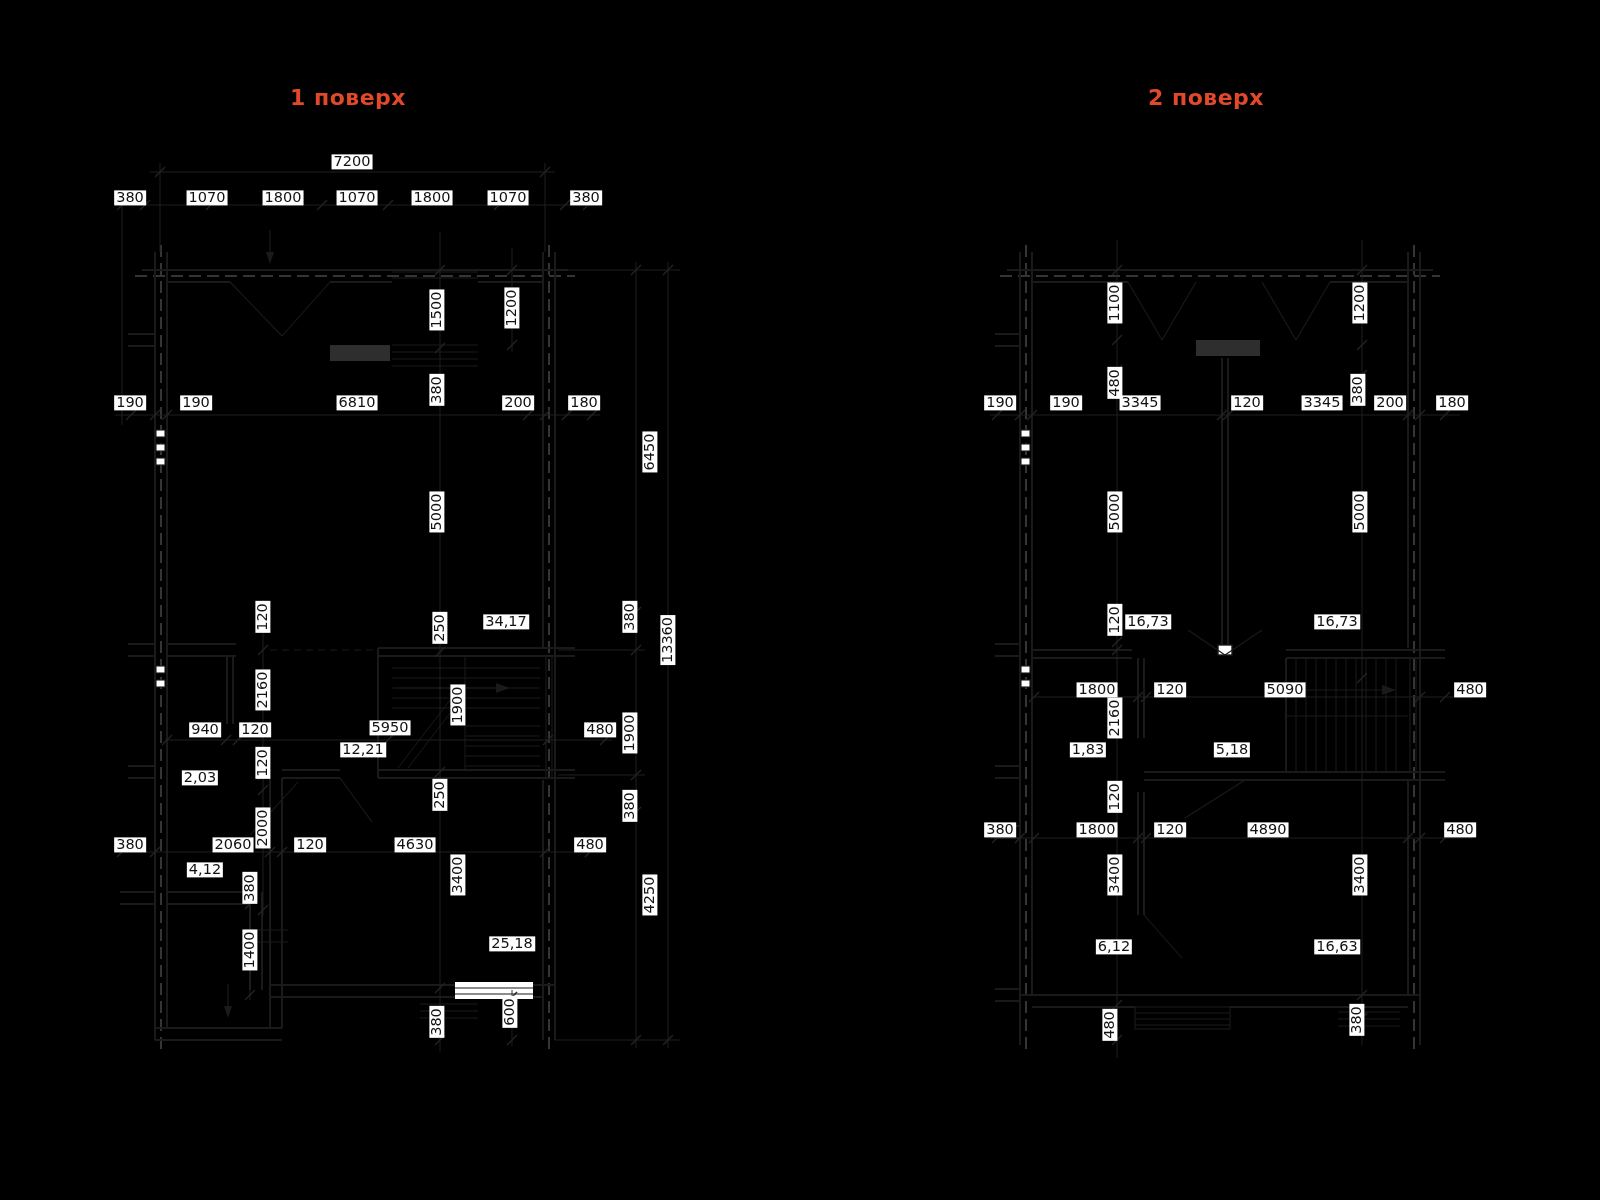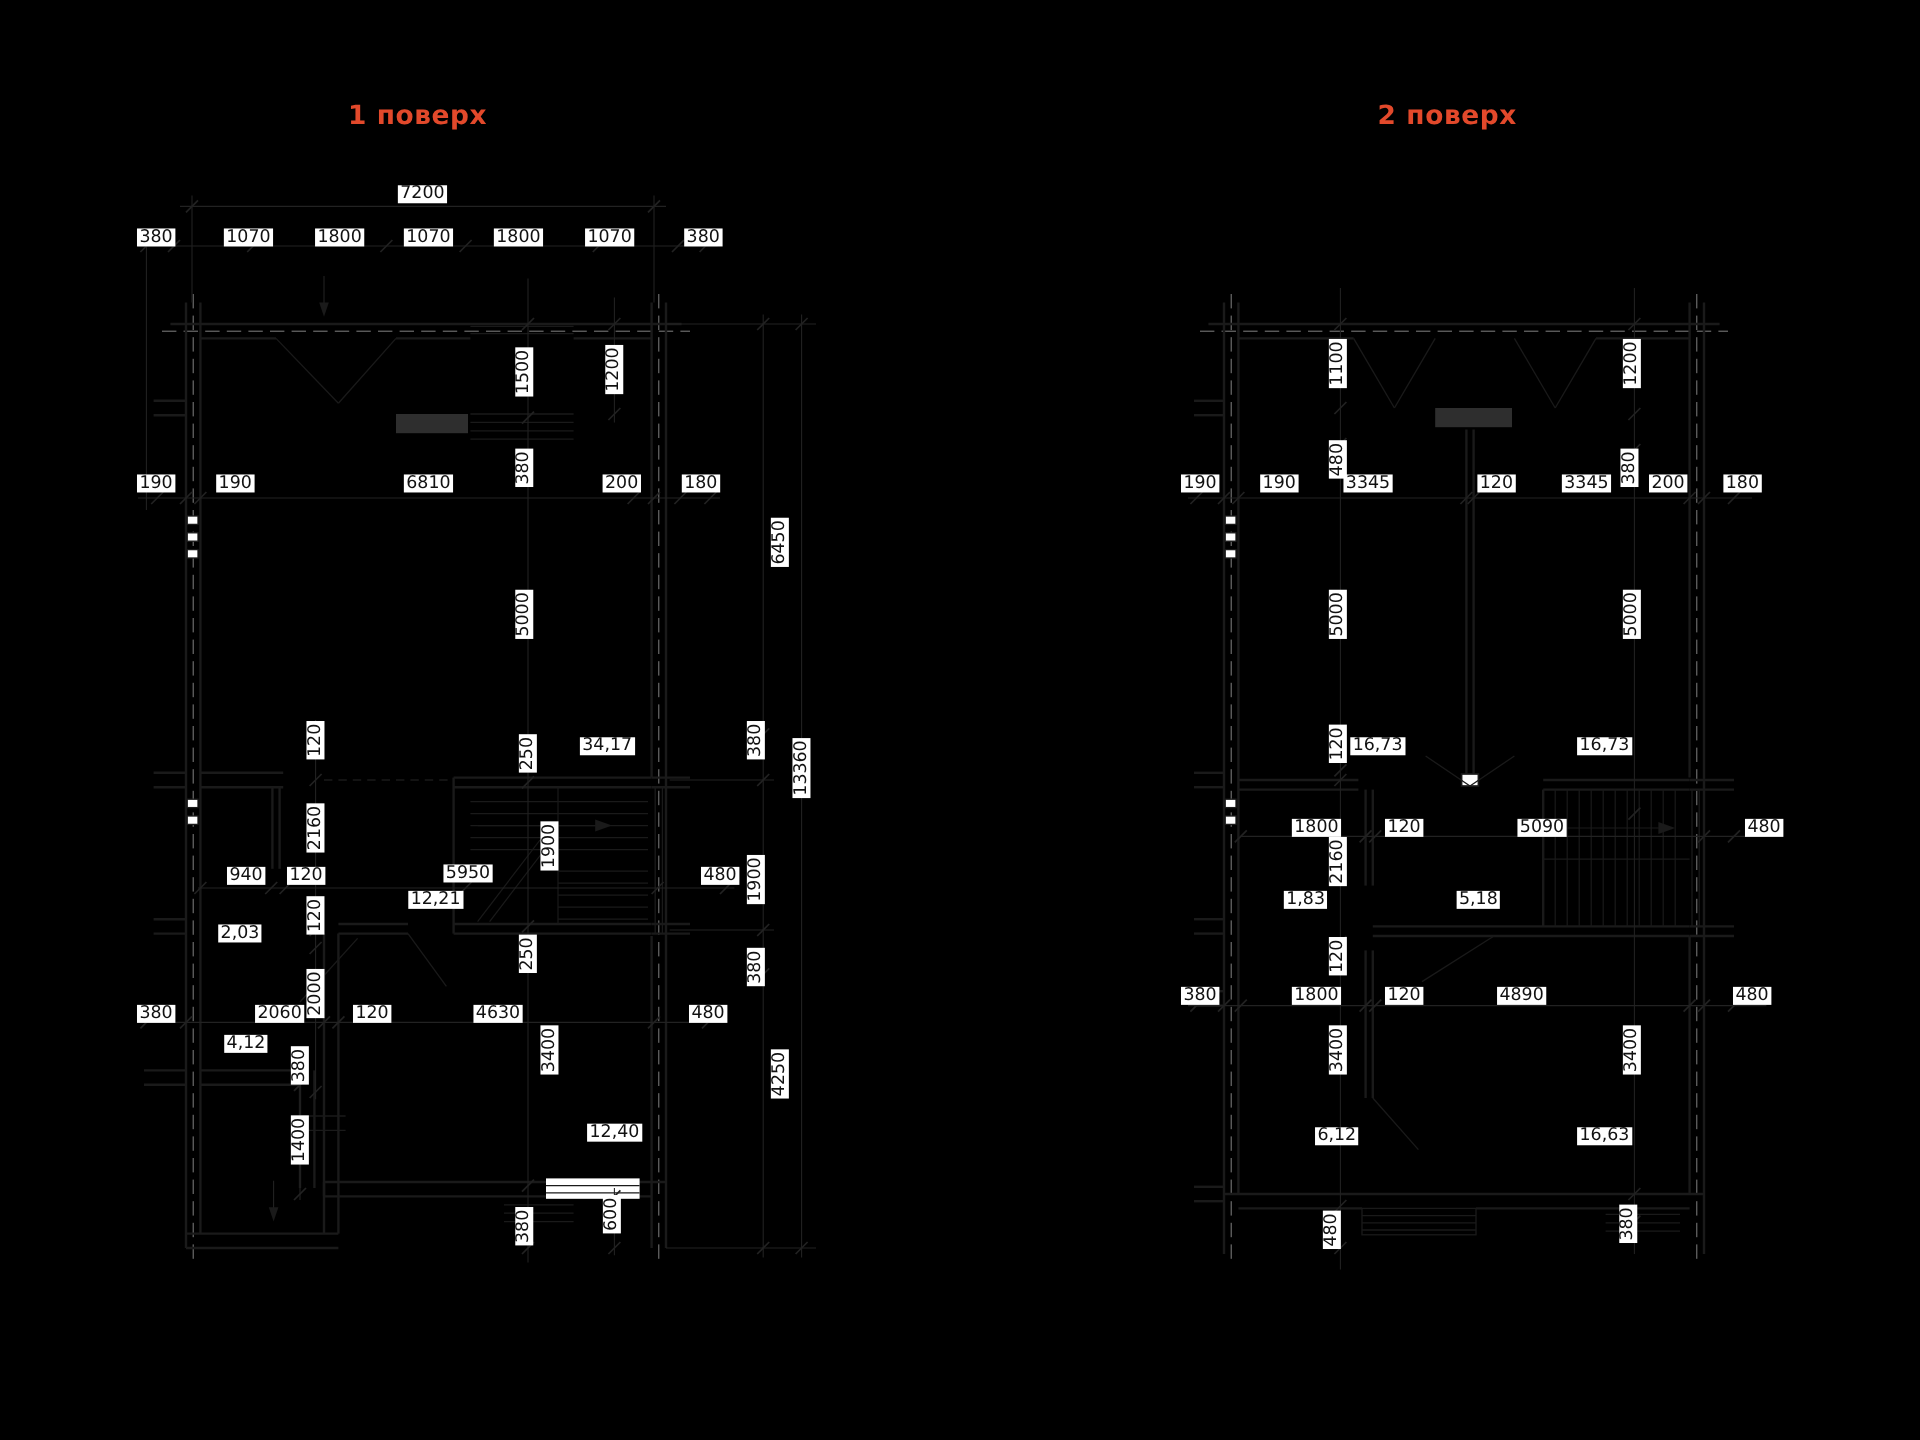--- a/index.html
+++ b/index.html
@@ -400,21 +400,21 @@
       <span class="lbl" style="left: 590px; top: 845px;">480</span>
       <span class="lbl rot" style="left: 458px; top: 875px;">3400</span>
       <span class="lbl rot" style="left: 250px; top: 888px;">380</span>
       <span class="lbl rot" style="left: 250px; top: 950px;">1400</span>
       <span class="lbl rot" style="left: 437px; top: 1022px;">380</span>
       <span class="lbl rot" style="left: 510px; top: 1012px;">600</span>
       <span class="lbl area" style="left: 506px; top: 622px;">34,17</span>
       <span class="lbl area" style="left: 363px; top: 750px;">12,21</span>
       <span class="lbl area" style="left: 200px; top: 750px; margin-top: 28px;">2,03</span>
       <span class="lbl area" style="left: 205px; top: 870px;">4,12</span>
-      <span class="lbl area" style="left: 512px; top: 944px;">12,40</span>
+      <span class="lbl area" style="left: 512px; top: 944px;">25,18</span>
       <span class="lbl" style="left: 1000px; top: 403px;">190</span>
       <span class="lbl" style="left: 1066px; top: 403px;">190</span>
       <span class="lbl" style="left: 1140px; top: 403px;">3345</span>
       <span class="lbl" style="left: 1247px; top: 403px;">120</span>
       <span class="lbl" style="left: 1322px; top: 403px;">3345</span>
       <span class="lbl" style="left: 1390px; top: 403px;">200</span>
       <span class="lbl" style="left: 1452px; top: 403px;">180</span>
       <span class="lbl rot" style="left: 1115px; top: 303px;">1100</span>
       <span class="lbl rot" style="left: 1115px; top: 383px;">480</span>
       <span class="lbl rot" style="left: 1360px; top: 303px;">1200</span>

